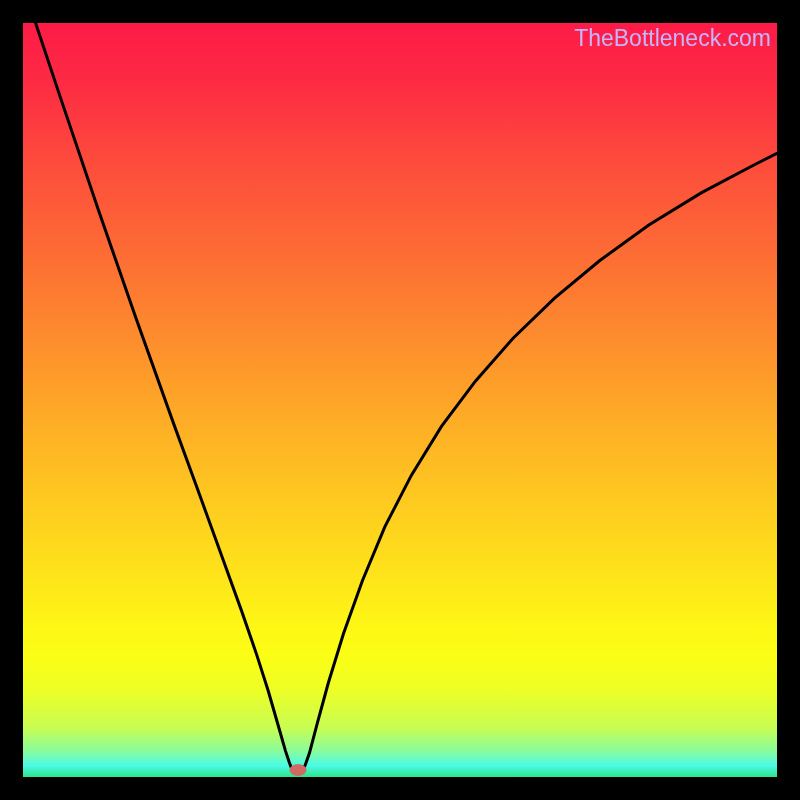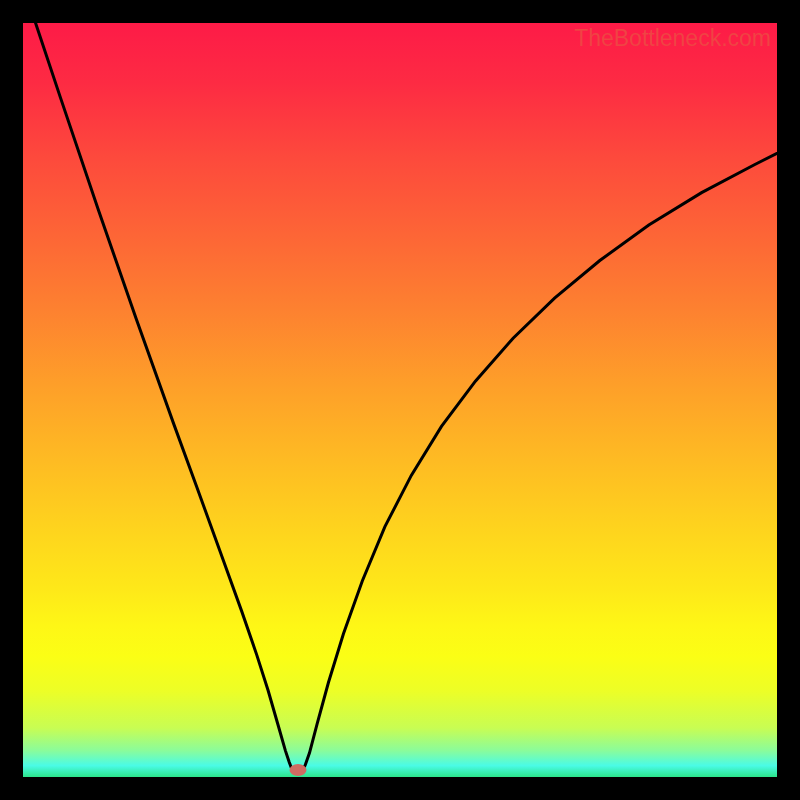--- a/index.html
+++ b/index.html
@@ -24,21 +24,21 @@
     top: 0;
     width: 754px;
     height: 754px;
   }
   .watermark {
     position: absolute;
     top: 2px;
     right: 6px;
     font-family: Arial, Helvetica, sans-serif;
     font-size: 23px;
-    color: #ef4444;
+    color: #c4b5fd;
     letter-spacing: 0px;
     font-weight: 500;
   }
   .curve {
     position: absolute;
     left: 0; top: 0;
     width: 754px;
     height: 754px;
     pointer-events: none;
   }

